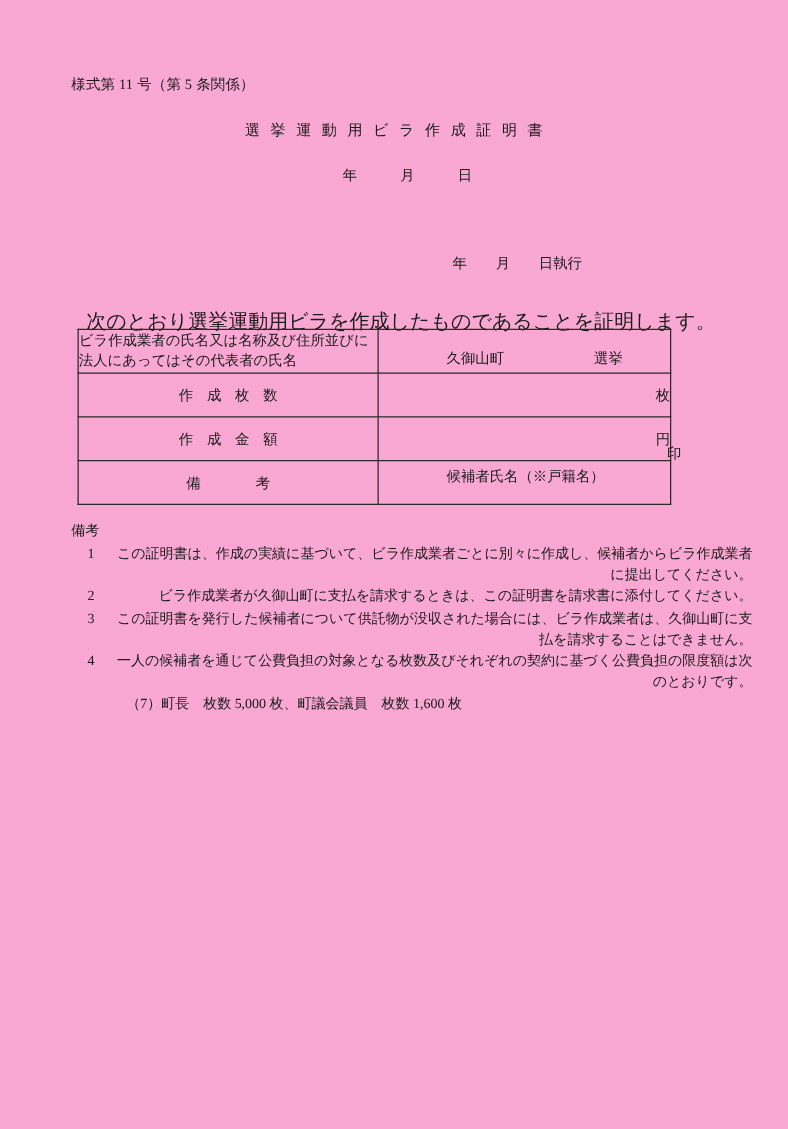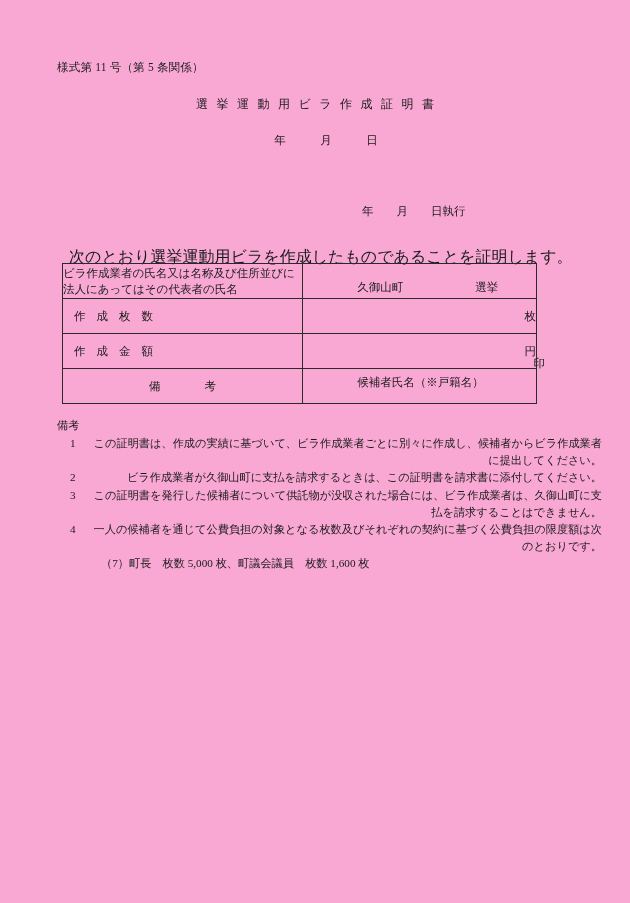--- a/index.html
+++ b/index.html
@@ -104,21 +104,21 @@
   }
   .col-label { width: 240px; }
   .col-value { width: 234px; }
 
   .cell-head {
     padding: 4px 5px 5px 6px;
     line-height: 16.5px;
     text-align: left;
   }
   .cell-label-spaced {
-    text-align: left;
+    text-align: center;
     letter-spacing: 11px;
     text-indent: 11px;
     height: 34px;
   }
   .cell-label-wide {
     text-align: center;
     letter-spacing: 44px;
     text-indent: 44px;
     height: 34px;
   }

